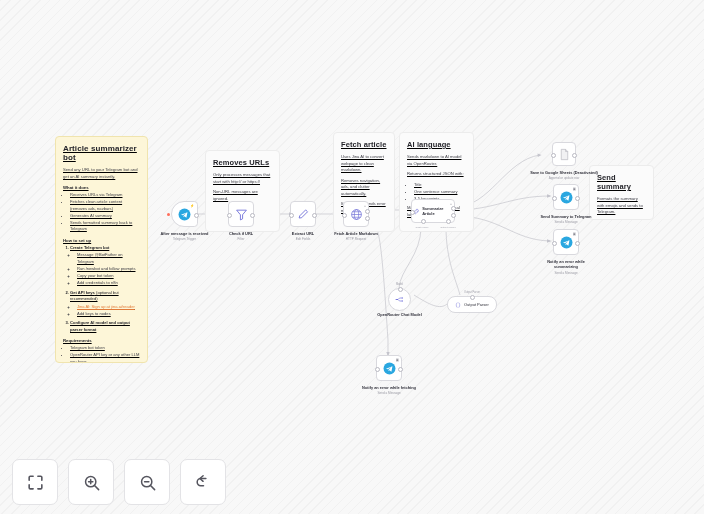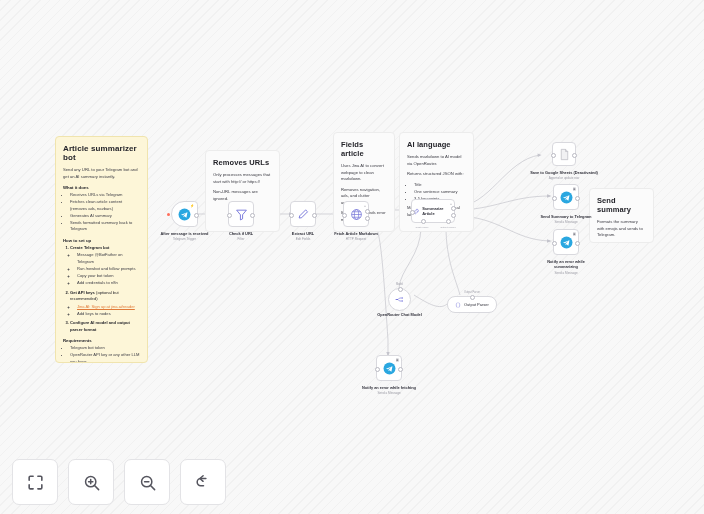--- a/index.html
+++ b/index.html
@@ -38,21 +38,21 @@
     color:#24242a;
     letter-spacing:.1px;
   }
   .note-yellow h3{font-size:8px;}
   .note p{
     margin:0 0 4px 0;
     font-size:4.2px;
     line-height:1.55;
     color:#3c3c44;
   }
-  .note .pad{padding:7px 7px;}
+  .note .pad{padding:7px 7px;text-decoration:underline;}
   .note .sub{
     font-size:4.3px;font-weight:bold;color:#24242a;
     margin:5px 0 2px 0;
   }
   .note ul{margin:1px 0 3px 0;padding-left:7px;}
   .note li{
     font-size:4.1px;line-height:1.6;color:#3c3c44;
     margin-bottom:.5px;
   }
   .note ol{margin:1px 0 3px 0;padding-left:7px;}
@@ -249,42 +249,42 @@
   <div class="note note-grey" style="left:205px;top:150px;width:75px;height:82px;">
     <div class="pad">
       <h3>Removes URLs</h3>
       <p>Only processes messages that start with http:// or https://</p>
       <p>Non-URL messages are ignored.</p>
     </div>
   </div>
 
   <div class="note note-grey" style="left:333px;top:132px;width:62px;height:100px;">
     <div class="pad">
-      <h3>Fields article</h3>
+      <h3>Fetch article</h3>
       <p>Uses Jina AI to convert webpage to clean markdown.</p>
       <p>Removes navigation, ads, and clutter automatically.</p>
       <p>If fetch fails, sends error message.</p>
     </div>
   </div>
 
   <div class="note note-grey" style="left:399px;top:132px;width:75px;height:100px;">
     <div class="pad">
       <h3>AI language</h3>
       <p>Sends markdown to AI model via OpenRouter.</p>
       <p>Returns structured JSON with:</p>
       <ul>
         <li>Title</li>
         <li>One sentence summary</li>
         <li>3-5 key points</li>
       </ul>
       <p>Matches the article's original language.</p>
     </div>
   </div>
 
-  <div class="note note-grey" style="left:589px;top:165px;width:65px;height:55px;margin-top:23px;">
+  <div class="note note-grey" style="left:589px;top:165px;width:65px;height:55px;">
     <div class="pad">
       <h3>Send summary</h3>
       <p>Formats the summary with emojis and sends to Telegram.</p>
       <p>Optionally saves to Google Sheets for tracking.</p>
     </div>
   </div>
 
   <div class="node trigger" style="left:171px;top:201px;">
     <span class="dot-red"></span>
     <span class="badge">⚡</span>

